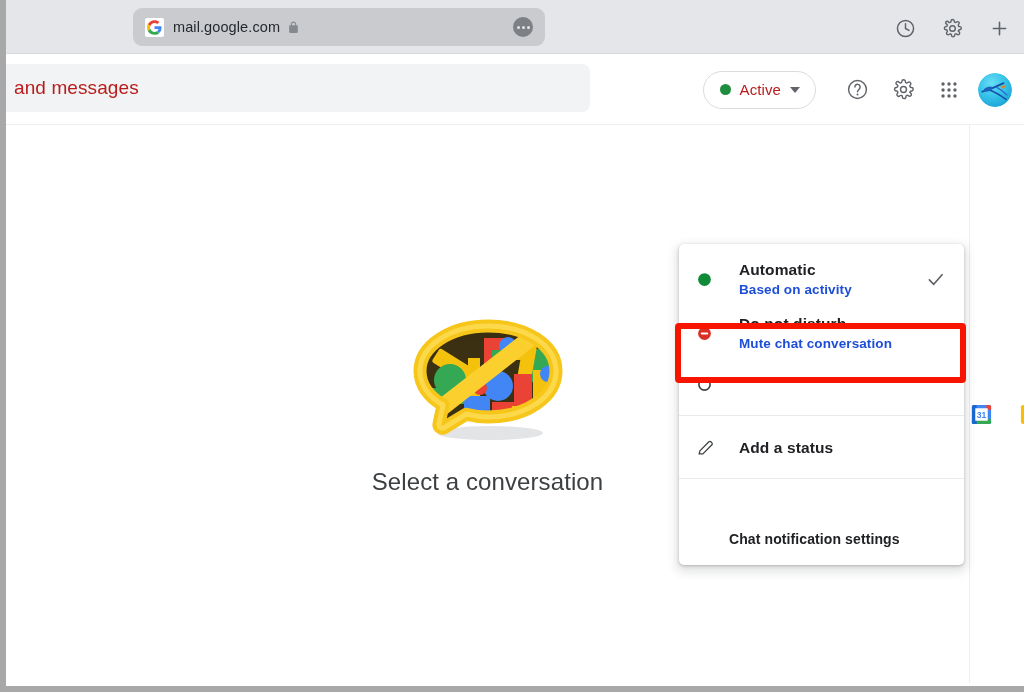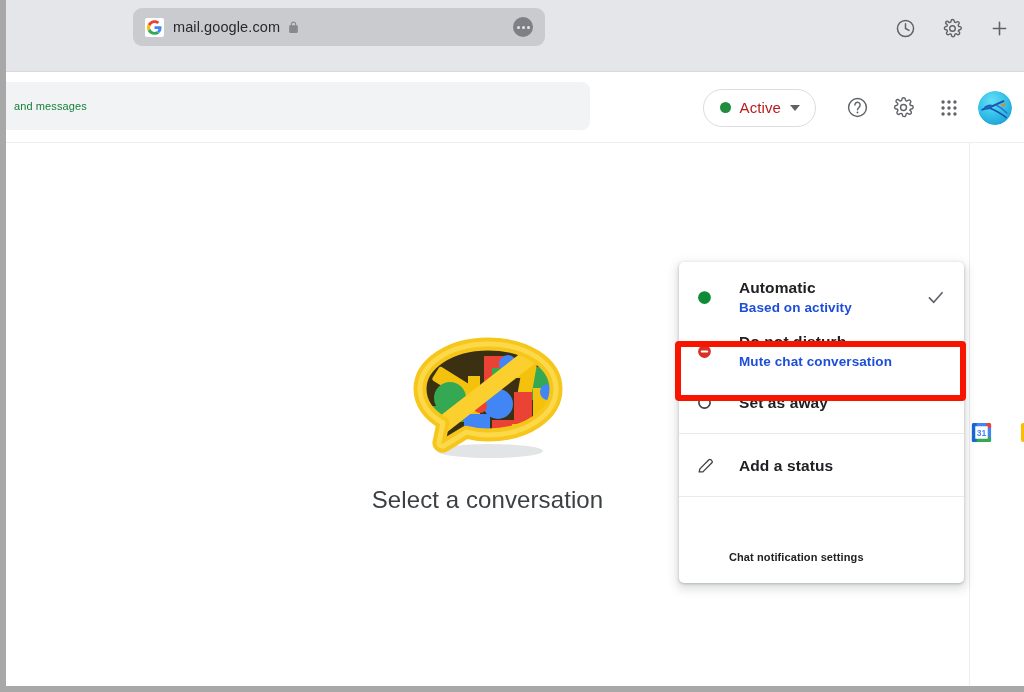--- a/index.html
+++ b/index.html
@@ -24,21 +24,21 @@
     position: relative;
     width: 1018px;
     height: 686px;
     background: #ffffff;
     overflow: hidden;
   }
 
   
   #browser-chrome {
     position: relative;
-    height: 72px;
+    height: 54px;
     background: #e4e6ea;
     border-bottom: 1px solid #d7d9dd;
   }
   #browser-tab {
     position: absolute;
     left: 127px;
     top: 8px;
     width: 412px;
     height: 38px;
     background: #c9cbcf;
@@ -95,22 +95,22 @@
     left: -282px;
     top: 10px;
     width: 866px;
     height: 48px;
     background: #f1f3f4;
     border-radius: 8px;
     display: flex; align-items: center;
     padding-left: 290px;
   }
   #search-text {
-    font-size: 11px;
-    color: #15803d;
+    font-size: 19px;
+    color: #b91c1c;
     letter-spacing: .1px;
   }
   #header-right {
     position: absolute;
     right: 12px; top: 0; height: 71px;
     display: flex; align-items: center; gap: 0;
   }
   #status-chip {
     display: flex; align-items: center;
     gap: 9px;
@@ -229,21 +229,21 @@
   .mi-sub {
     font-size: 13.5px;
     color: #1d4ed8;
     line-height: 19px;
     margin-top: 1px;
     letter-spacing: .1px;
   }
   .mi-check { flex: 0 0 auto; display: flex; align-items: center; padding-right: 2px; }
   .menu-divider { height: 1px; background: #e8eaed; margin: 7px 0; }
   .menu-item.plain { min-height: 46px; padding-left: 50px; }
-  .menu-item.plain .mi-title { font-size: 11px; margin-top: 36px; }
+  .menu-item.plain .mi-title { font-size: 14px; margin-top: 36px; }
 
   
   #dnd-highlight {
     position: absolute;
     left: 669px;
     top: 198px;
     width: 291px;
     height: 60px;
     border: 6px solid #f81500;
     border-radius: 4px;
@@ -479,23 +479,20 @@
           <span class="mi-sub">Mute chat conversation</span>
         </span>
       </div>
 
       <div class="menu-item">
         <span class="mi-icon">
           <svg width="17" height="17" viewBox="0 0 20 20">
             <circle cx="10" cy="10" r="6.6" fill="none" stroke="#3c4043" stroke-width="1.9"></circle>
           </svg>
         </span>
-        <span class="mi-text">
-          <span class="mi-title">Set as away</span>
-        </span>
       </div>
 
       <div class="menu-divider"></div>
 
       <div class="menu-item">
         <span class="mi-icon">
           <svg width="19" height="19" viewBox="0 0 24 24" fill="none" stroke="#3c4043" stroke-width="1.6" stroke-linejoin="round">
             <path d="M4 20.2l.9-4 11.4-11.4a1.8 1.8 0 012.5 0l1.3 1.3a1.8 1.8 0 010 2.5L8.7 20 4 20.2z"></path>
           </svg>
         </span>

